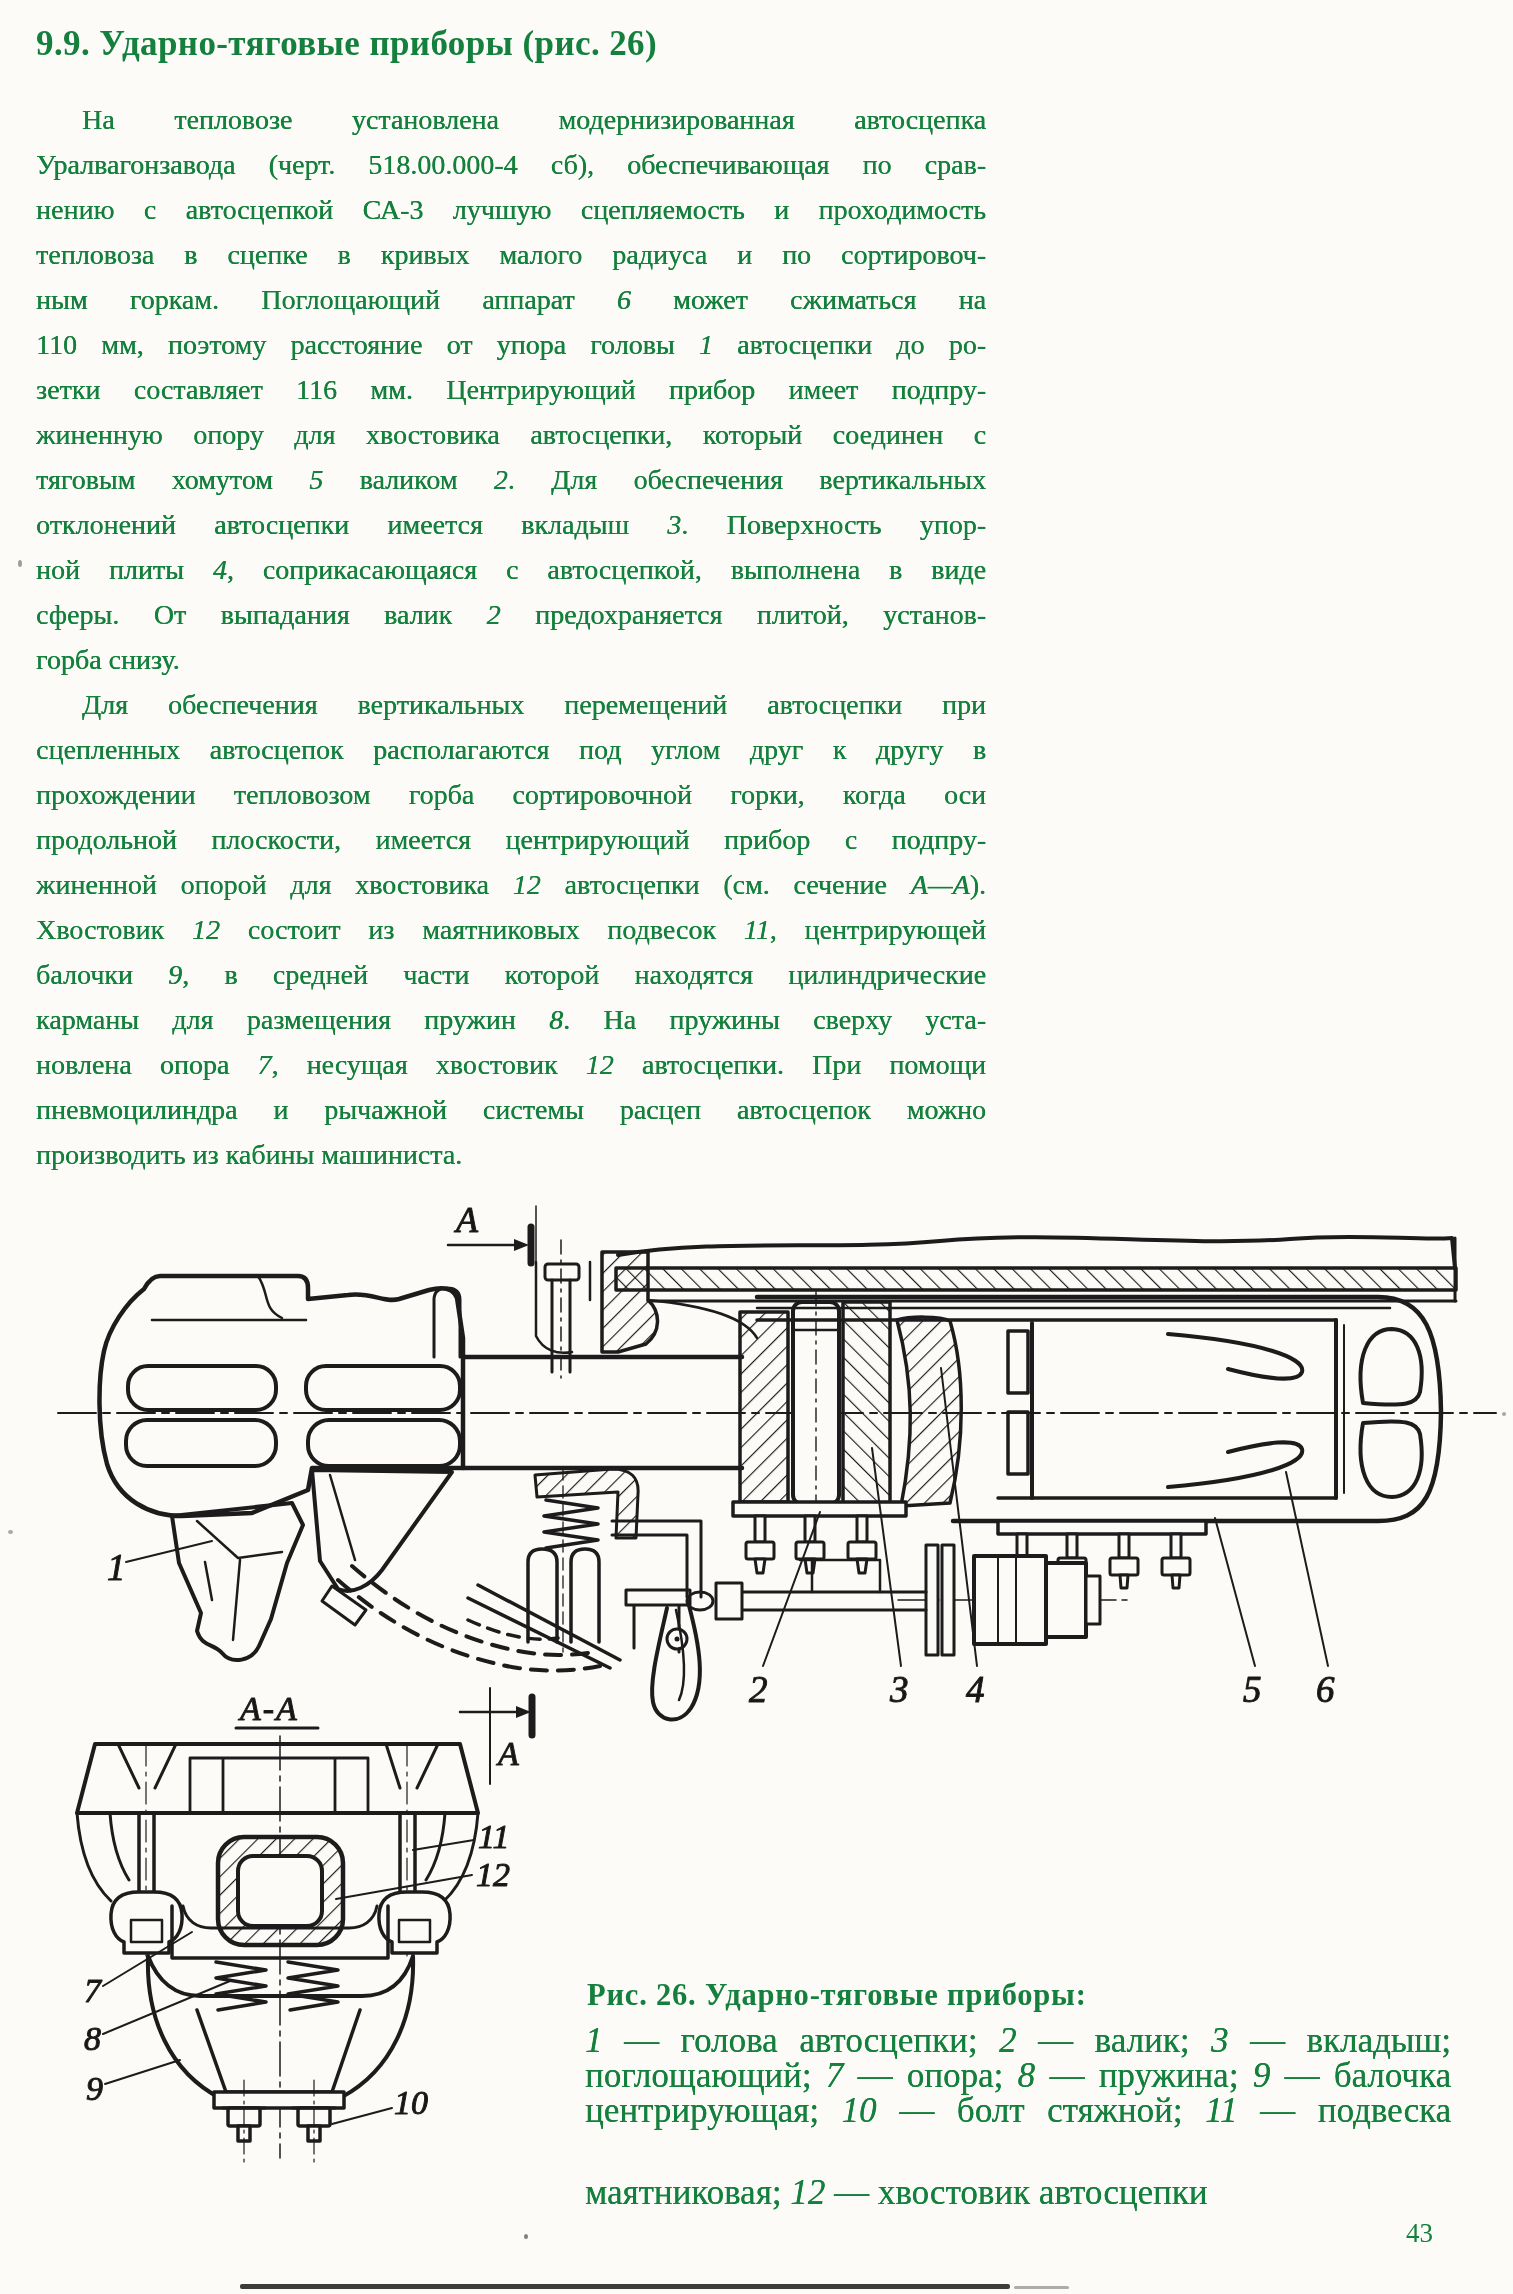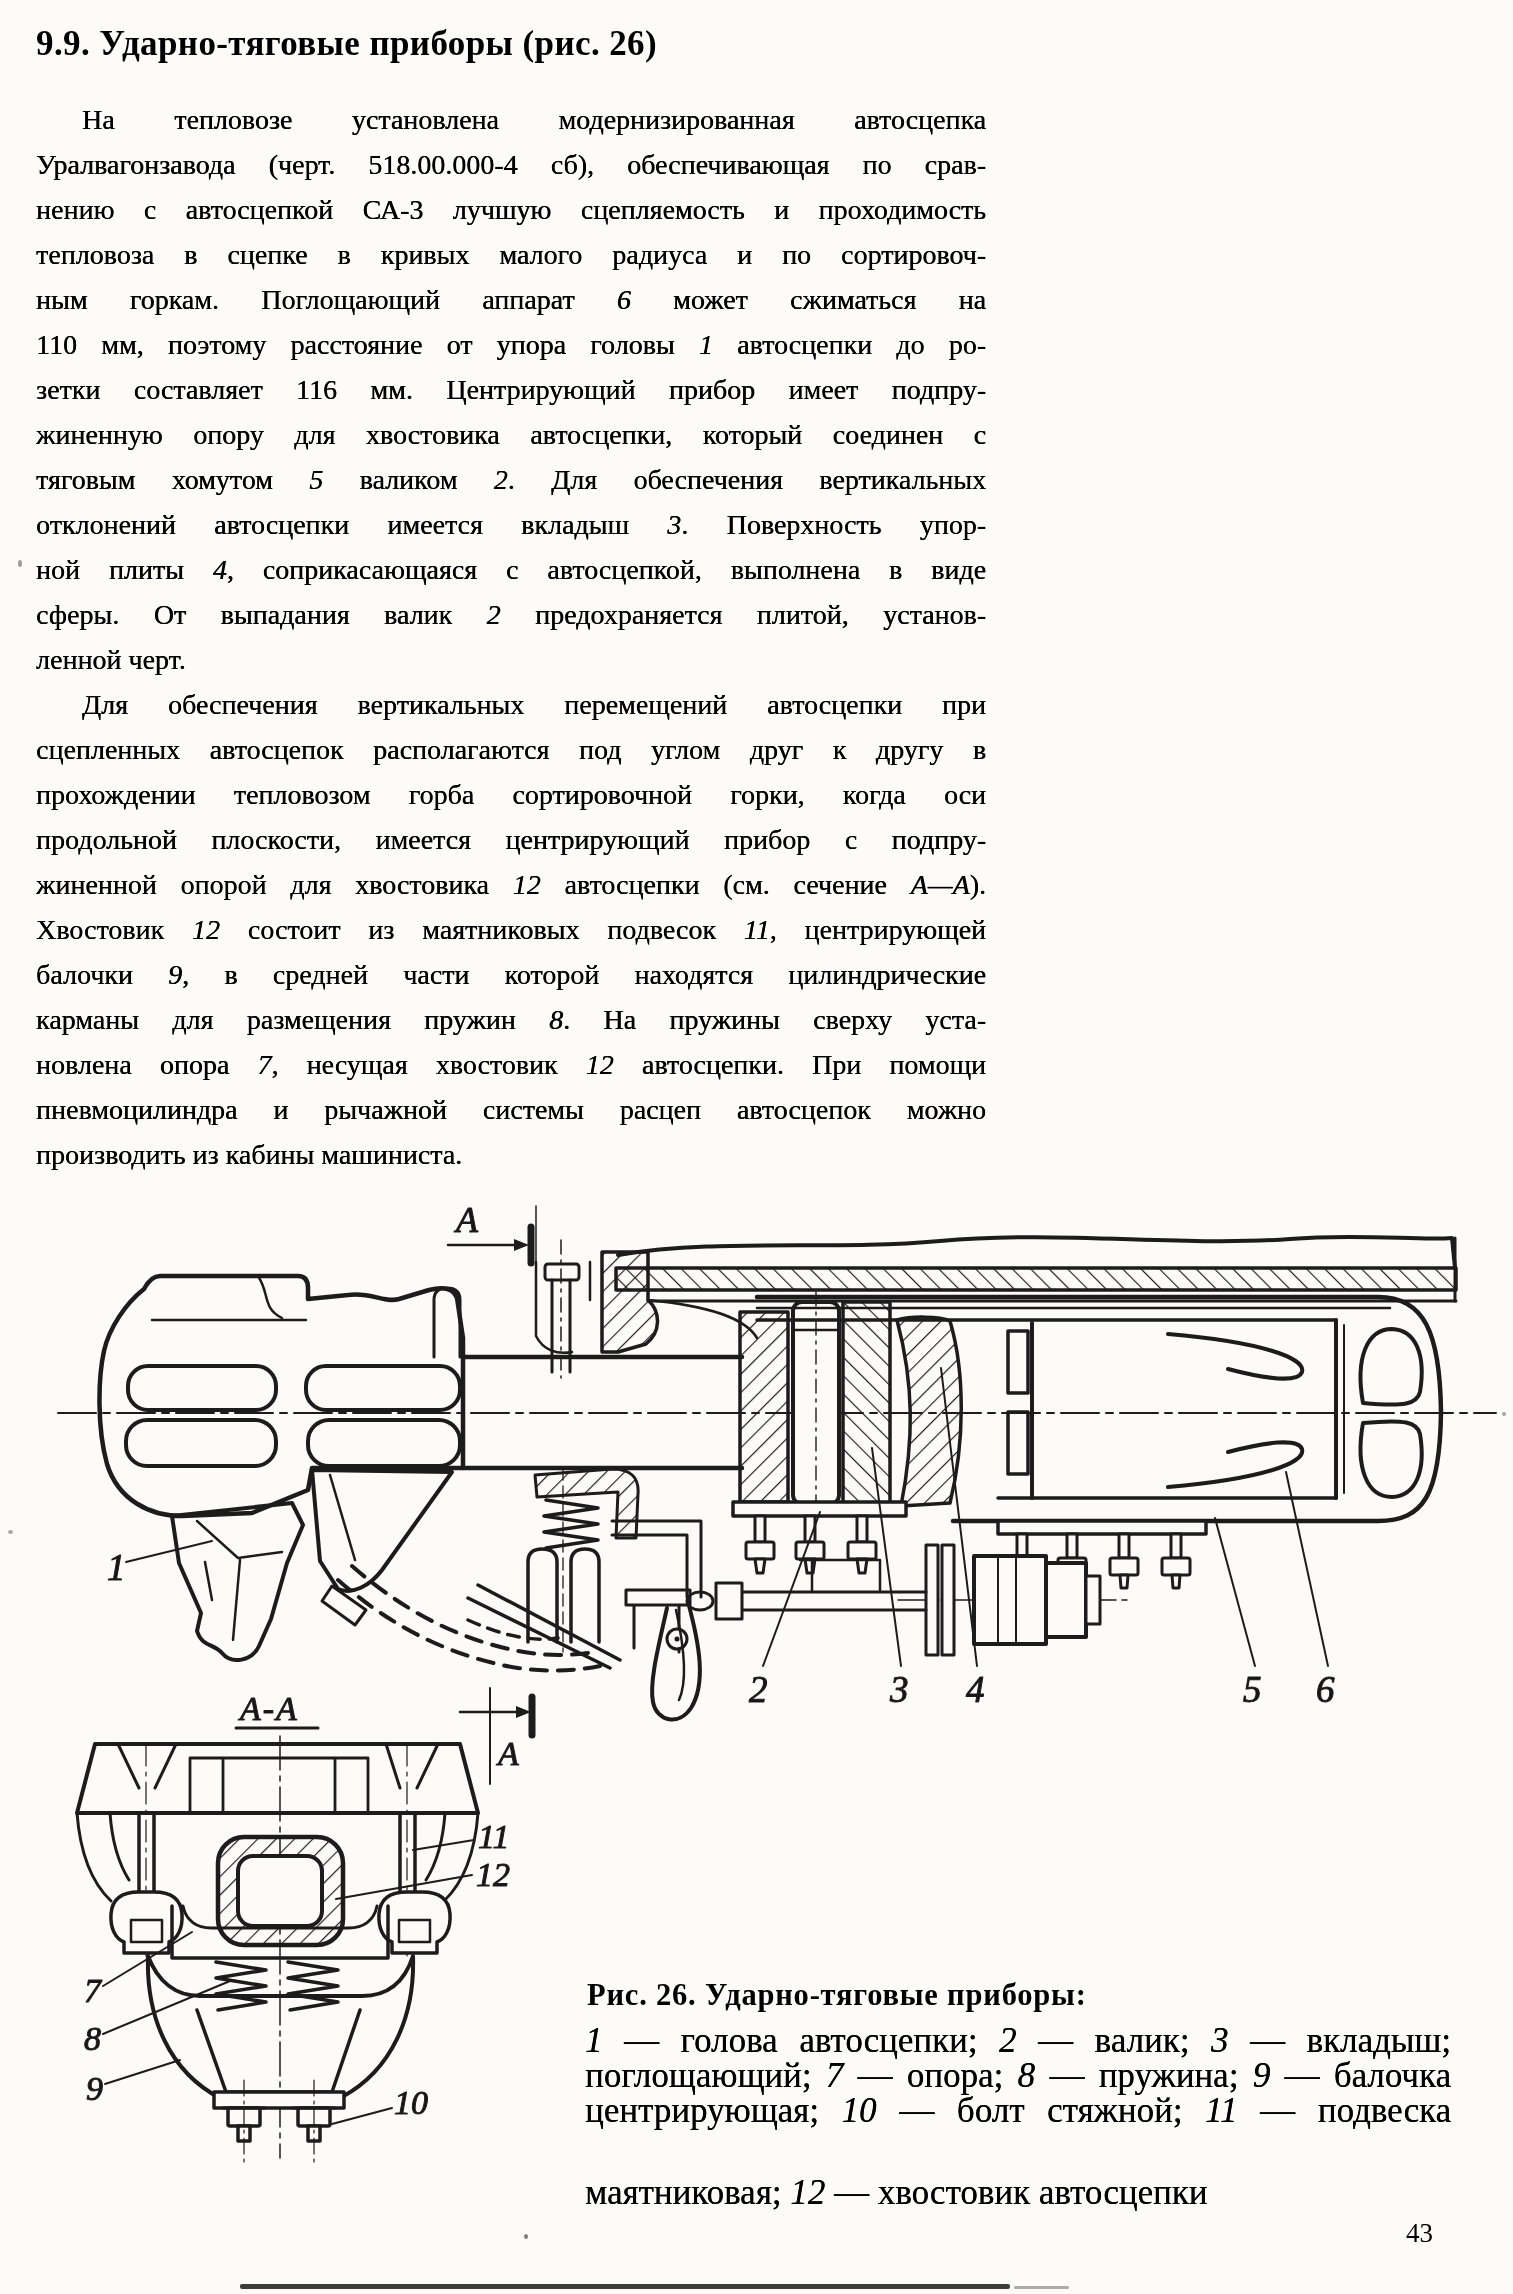--- a/index.html
+++ b/index.html
@@ -1,17 +1,17 @@
 <!DOCTYPE html>
 <html><head>
 <meta charset="utf-8">
 <style>
   html,body{margin:0;padding:0;background:#8a8a8a;}
   .page{position:relative;width:1513px;height:2294px;background:#fcfbf8;
-        font-family:"Liberation Serif", serif;color:#000000;overflow:hidden;margin:0 auto;}
+        font-family:"Liberation Serif", serif;color:#15803d;overflow:hidden;margin:0 auto;}
   .heading{position:absolute;left:36px;top:24px;font-size:35px;font-weight:700;
            letter-spacing:.4px;white-space:nowrap;}
   .para{position:absolute;left:36px;width:950px;font-size:28px;line-height:45px;
         text-shadow:.35px 0 0 currentColor;}
   .para .line{text-align:justify;text-align-last:justify;height:45px;overflow:visible;}
   .para .line.last{text-align-last:left;}
   .p1{top:97px;}
   .p2{top:682px;}
   .p1 .line:first-child,.p2 .line:first-child{text-indent:46px;}
   .caption{position:absolute;left:585px;top:1962px;width:866px;}
@@ -38,21 +38,21 @@
       <div class="line">нению с автосцепкой СА-3 лучшую сцепляемость и проходимость</div>
       <div class="line">тепловоза в сцепке в кривых малого радиуса и по сортировоч-</div>
       <div class="line">ным горкам. Поглощающий аппарат <i>6</i> может сжиматься на</div>
       <div class="line">110 мм, поэтому расстояние от упора головы <i>1</i> автосцепки до ро-</div>
       <div class="line">зетки составляет 116 мм. Центрирующий прибор имеет подпру-</div>
       <div class="line">жиненную опору для хвостовика автосцепки, который соединен с</div>
       <div class="line">тяговым хомутом <i>5</i> валиком <i>2</i>. Для обеспечения вертикальных</div>
       <div class="line">отклонений автосцепки имеется вкладыш <i>3</i>. Поверхность упор-</div>
       <div class="line">ной плиты <i>4</i>, соприкасающаяся с автосцепкой, выполнена в виде</div>
       <div class="line">сферы. От выпадания валик <i>2</i> предохраняется плитой, установ-</div>
-      <div class="line last">ленной черт.</div>
+      <div class="line last">горба снизу.</div>
     </div>
   <div class="para p2">
       <div class="line">Для обеспечения вертикальных перемещений автосцепки при</div>
       <div class="line">сцепленных автосцепок располагаются под углом друг к другу в</div>
       <div class="line">прохождении тепловозом горба сортировочной горки, когда оси</div>
       <div class="line">продольной плоскости, имеется центрирующий прибор с подпру-</div>
       <div class="line">жиненной опорой для хвостовика <i>12</i> автосцепки (см. сечение <i>А—А</i>).</div>
       <div class="line">Хвостовик <i>12</i> состоит из маятниковых подвесок <i>11</i>, центрирующей</div>
       <div class="line">балочки <i>9</i>, в средней части которой находятся цилиндрические</div>
       <div class="line">карманы для размещения пружин <i>8</i>. На пружины сверху уста-</div>

